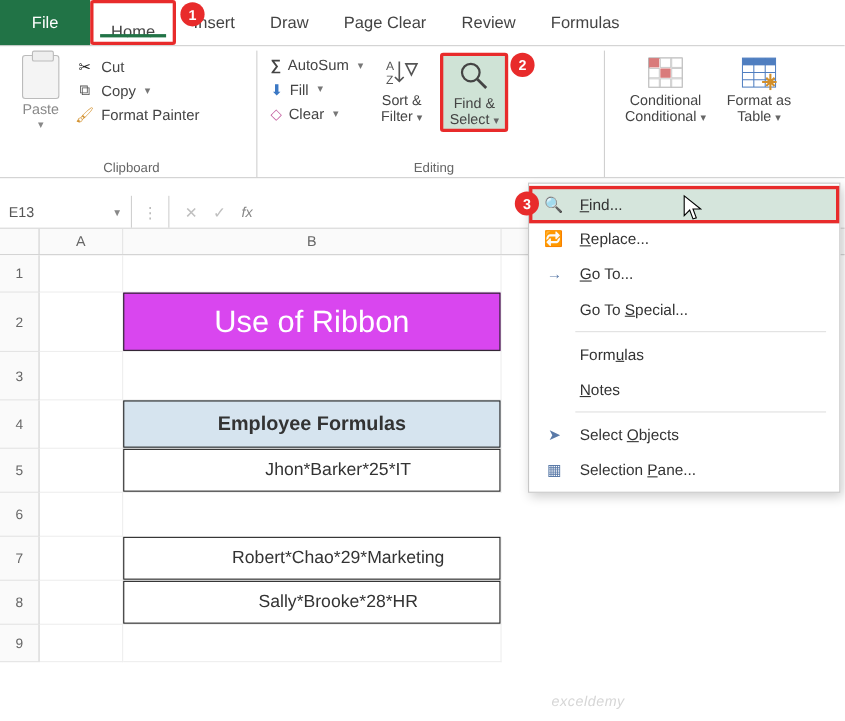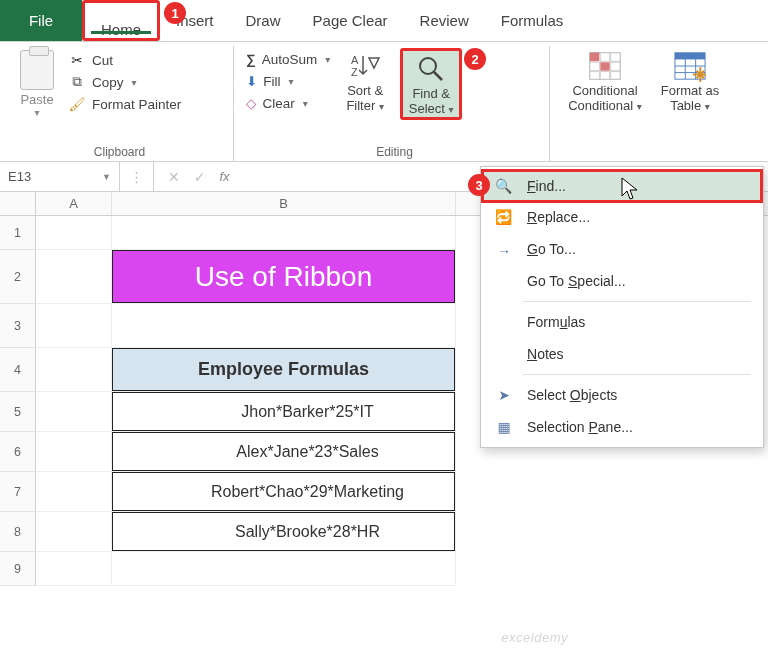--- a/index.html
+++ b/index.html
@@ -38,21 +38,21 @@
   .big-btn { display: flex; flex-direction: column; align-items: center; justify-content: center; width: 62px; padding-top: 2px; font-size: 13px; color: #444; text-align: center; line-height: 1.15; }
   .big-btn .icon { width: 32px; height: 32px; display: flex; align-items: center; justify-content: center; margin-bottom: 2px; }
   .big-btn .caret { font-size: 10px; color: #666; }
 
   .find-select { background: #cfe3d6; border: 3px solid #e82b2b; border-radius: 3px; }
 
   .cond-icon, .table-icon { width: 34px; height: 30px; }
   .cond-icon svg, .table-icon svg { width: 100%; height: 100%; }
 
   
-  .fxrow { display: flex; align-items: center; height: 30px; border-bottom: 1px solid #d0d0d0; }
+  .fxrow { display: flex; align-items: center; height: 30px; border-bottom: 1px solid #d0d0d0; margin-top: 16px; }
   .namebox { width: 120px; height: 100%; border-right: 1px solid #d0d0d0; display: flex; align-items: center; padding: 0 8px; font-size: 13px; color: #555; justify-content: space-between; }
   .namebox .nvcaret { font-size: 9px; color: #888; }
   .fxbtns { display: flex; align-items: center; gap: 14px; padding: 0 14px; color: #c0c0c0; font-size: 14px; }
   .fxbtns .fx { font-style: italic; color: #888; font-size: 13px; }
 
   
   .colheads { display: flex; height: 24px; border-bottom: 1px solid #d0d0d0; background: #fafafa; font-size: 13px; color: #666; }
   .rowgutter-head { width: 36px; border-right: 1px solid #d0d0d0; }
   .colhead { display: flex; align-items: center; justify-content: center; border-right: 1px solid #e4e4e4; }
   .colA { width: 76px; }
@@ -322,25 +322,20 @@
     <div class="rowline r5">
         <div class="cellA"></div>
         <div class="cellB">
           <div class="data-cell">
             <span>Jhon*Barker*25*IT</span>
           </div>
         </div>
       </div>
     <div class="rowline r6">
         <div class="cellA"></div>
-        <div class="cellB">
-          <div class="data-cell">
-            <span>Alex*Jane*23*Sales</span>
-          </div>
-        </div>
       </div>
     <div class="rowline r7">
         <div class="cellA"></div>
         <div class="cellB">
           <div class="data-cell">
             <span>Robert*Chao*29*Marketing</span>
           </div>
         </div>
       </div>
     <div class="rowline r8">

